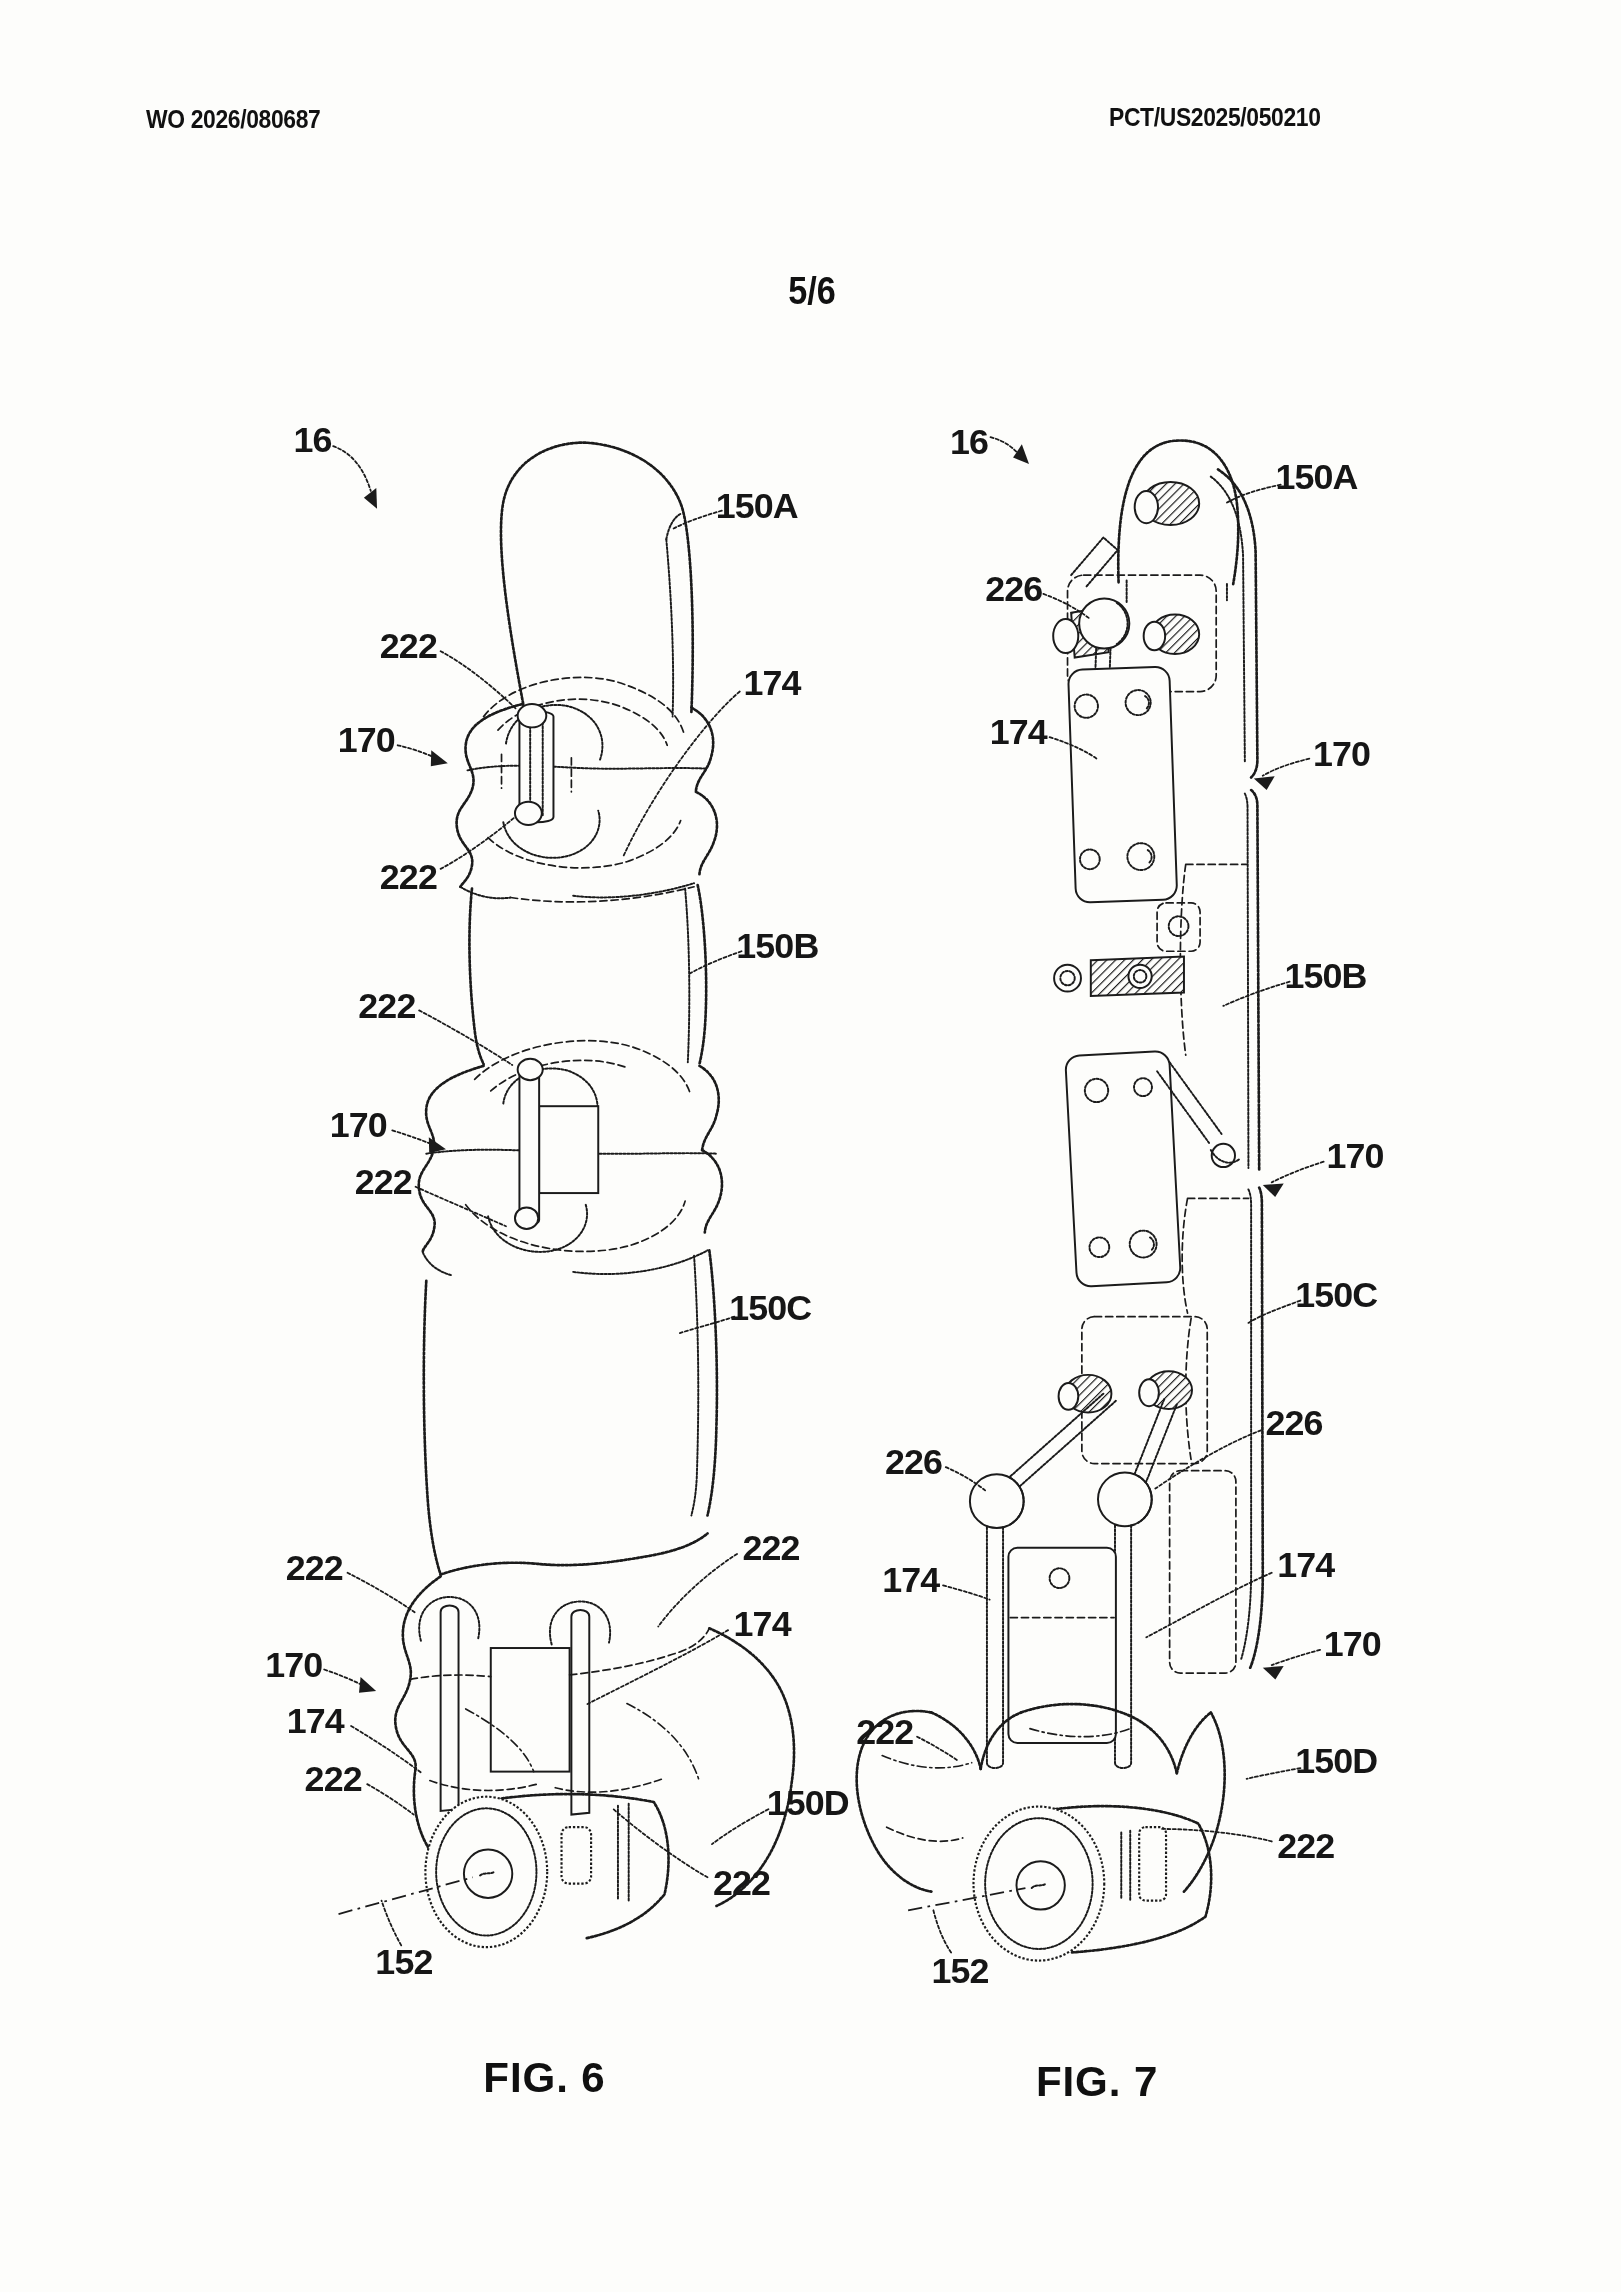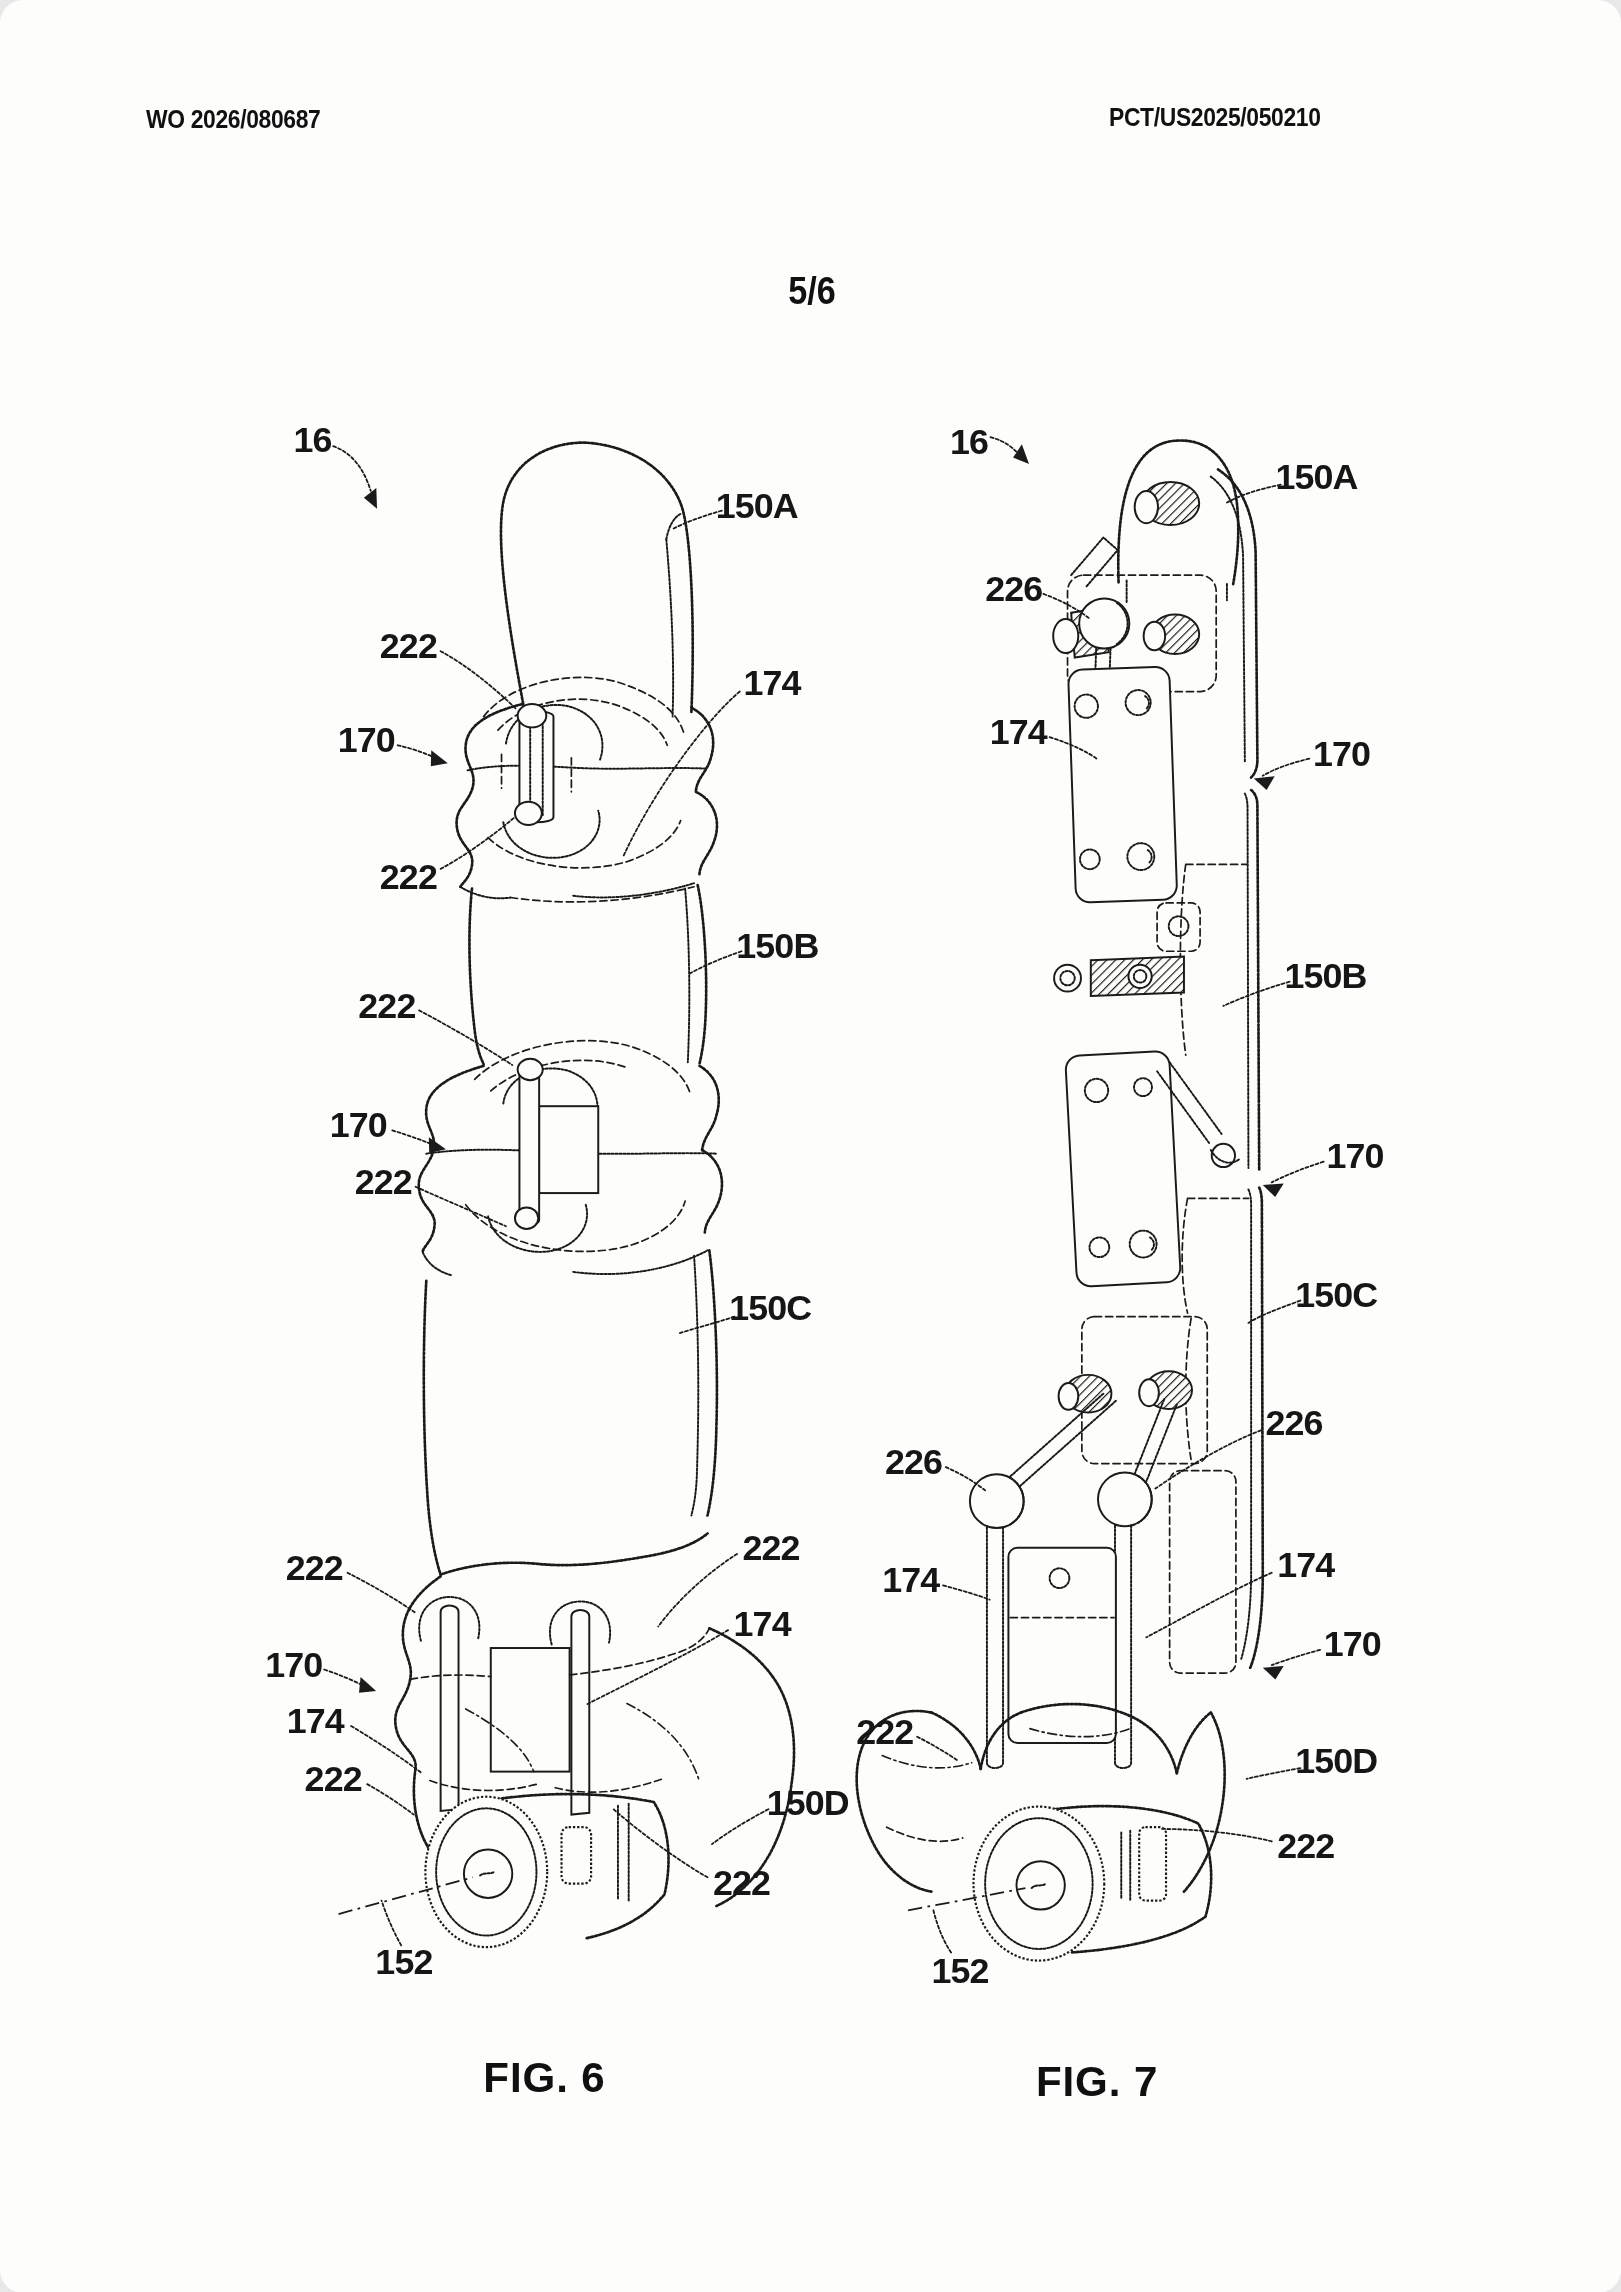--- a/index.html
+++ b/index.html
@@ -1,20 +1,19 @@
 <!DOCTYPE html>
 <html style="font-size:14.3px"><head>
 <meta charset="utf-8">
 <style>
   html,body { margin:0; padding:0; background:#e8e8e8; }
   .page {
     position:relative; width:1621px; height:2293px;
     background:#fdfdfb; overflow:hidden;
     font-family:"Liberation Sans", sans-serif;
-    border-radius:23px;
   }
   .hdr {
     position:absolute; font-weight:700; font-size:26px; color:#111;
     letter-spacing:-0.4px; white-space:nowrap;
     transform:scaleX(0.88); transform-origin:left top;
   }
   .hdr-left  { left:146px; top:104px; }
   .hdr-right { left:1109px; top:102px; }
   .page-num {
     position:absolute; left:745px; top:270px; width:134px; text-align:center;

